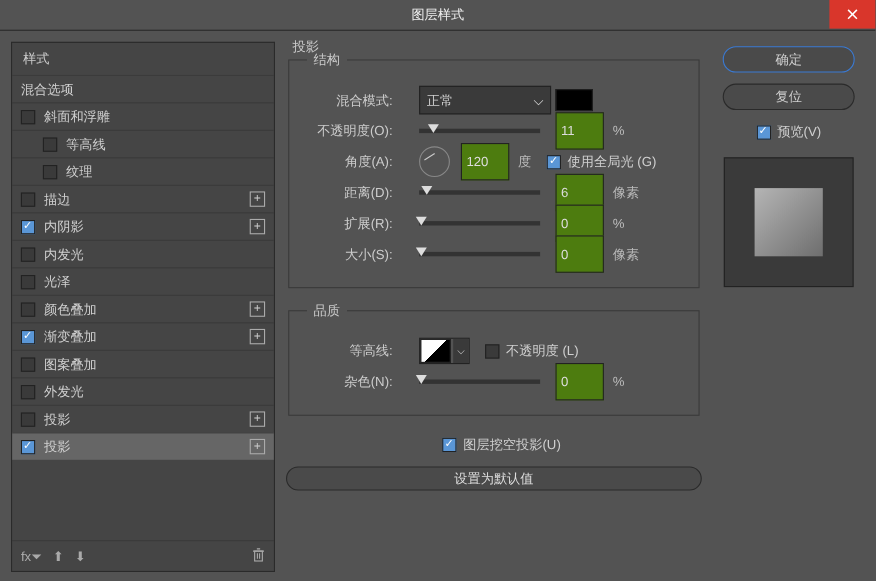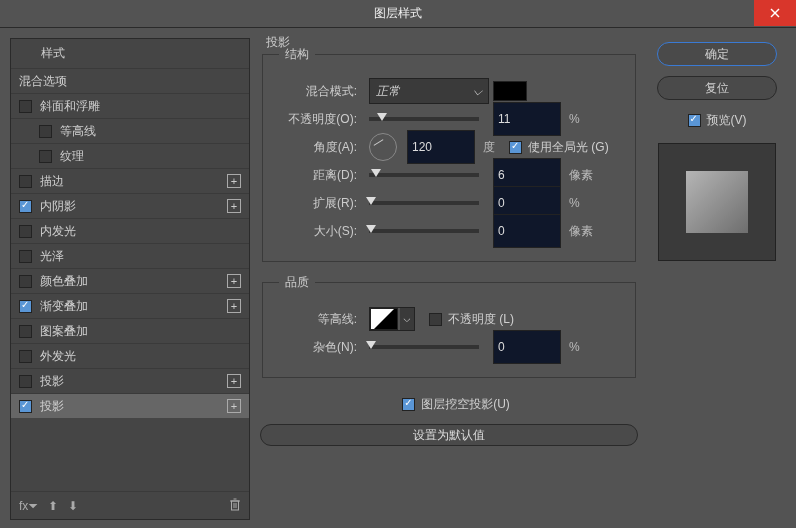--- a/index.html
+++ b/index.html
@@ -3,44 +3,44 @@
 <meta charset="utf-8">
 <style>
 *{box-sizing:border-box;margin:0;padding:0;font-family:"Microsoft YaHei",sans-serif;font-size:12px;color:#d0d0d0;}
 body{background:#535353;width:796px;height:528px;overflow:hidden;}
 .titlebar{background:#535353;height:28px;display:flex;align-items:center;justify-content:center;position:relative;border-bottom:1px solid #2a2a2a;}
 .titlebar .title{color:#eee;font-size:12px;}
 .close-btn{position:absolute;right:0;top:0;width:42px;height:26px;background:#d9362b;color:#fff;display:flex;align-items:center;justify-content:center;cursor:pointer;}
 .close-btn svg{stroke:#fff;}
 .content{display:flex;height:calc(100% - 26px);padding:10px;gap:10px;}
 .left{width:240px;background:#454545;display:flex;flex-direction:column;border:1px solid #2a2a2a;}
-.left-head{padding:6px 10px;color:#ccc;margin-left:20px;}
+.left-head{padding:6px 10px;color:#ccc;}
 .style-list{flex:1;overflow:auto;}
 .style-row{display:flex;align-items:center;height:25px;padding:0 8px;border-top:1px solid #3a3a3a;position:relative;}
 .style-row.sub{padding-left:28px;}
 .style-row.sel{background:#666;}
 .style-row input[type=checkbox]{margin-right:8px;}
 input[type=checkbox]{appearance:none;width:13px;height:13px;background:#3a3a3a;border:1px solid #222;cursor:pointer;position:relative;}
 input[type=checkbox]:checked{background:#5a96d6;}
 input[type=checkbox]:checked:after{content:"✓";position:absolute;color:#fff;font-size:10px;left:1px;top:-2px;}
 .plus{position:absolute;right:8px;width:14px;height:14px;border:1px solid #aaa;display:flex;align-items:center;justify-content:center;font-size:11px;color:#ccc;cursor:pointer;}
 .left-foot{height:28px;border-top:1px solid #3a3a3a;display:flex;align-items:center;padding:0 8px;gap:10px;}
 .ficon{color:#aaa;cursor:pointer;}
 .spacer{flex:1;}
 .middle{flex:1;position:relative;}
 .panel-title{position:absolute;top:-4px;left:6px;color:#ccc;}
 fieldset{border:1px solid #3a3a3a;margin:8px 2px 12px 2px;padding:14px 16px 16px 16px;}
 legend{padding:0 6px;color:#ccc;}
 .row{display:flex;align-items:center;height:28px;}
-.lbl{width:78px;text-align:right;margin-right:12px;color:#ccc;}
-.dropdown{width:120px;height:20px;background:#3a3a3a;border:1px solid #222;display:flex;align-items:center;padding:12px 6px;justify-content:space-between;cursor:pointer;font-style:italic;}
+.lbl{width:78px;text-align:right;margin-right:24px;color:#ccc;}
+.dropdown{width:120px;height:20px;background:#3a3a3a;border:1px solid #222;display:flex;align-items:center;padding:12px 6px;justify-content:space-between;cursor:pointer;}
 .swatch{width:34px;height:20px;background:#000;border:1px solid #222;margin-left:4px;cursor:pointer;}
 .slider{flex:0 0 110px;height:4px;background:#333;margin-right:14px;position:relative;}
 .thumb{position:absolute;top:-4px;width:0;height:0;border-left:5px solid transparent;border-right:5px solid transparent;border-top:8px solid #ddd;cursor:pointer;}
-.numbox{width:68px;height:20px;background:#0f172a;border:1px solid #222;color:#ddd;padding:16px 4px;text-align:left;}
+.numbox{width:44px;height:20px;background:#4d7c0f;border:1px solid #222;color:#ddd;padding:16px 4px;text-align:left;}
 .unit{margin-left:8px;color:#bbb;}
 .dial{width:28px;height:28px;border-radius:50%;border:1px solid #888;margin-right:10px;position:relative;}
 .dial:after{content:"";position:absolute;width:11px;height:1px;background:#ccc;top:8px;left:3px;transform:rotate(-32deg);}
 .btnrow{display:flex;gap:10px;justify-content:center;margin-top:6px;flex-direction:column;}
 .btn{background:#4a4a4a;border:1px solid #2a2a2a;border-radius:12px;height:22px;padding:0 16px;display:flex;align-items:center;justify-content:center;cursor:pointer;color:#ddd;}
 .right{width:138px;display:flex;flex-direction:column;gap:10px;align-items:center;padding-top:4px;}
 .rbtn{width:120px;height:24px;border-radius:12px;border:1px solid #2a2a2a;background:#4a4a4a;display:flex;align-items:center;justify-content:center;cursor:pointer;}
 .rbtn.primary{border:1px solid #3a7ad4;}
 .preview-chk{display:flex;align-items:center;gap:6px;margin-top:2px;justify-content:space-between;}
 .preview-box{width:118px;height:118px;background:#3a3a3a;border:1px solid #222;display:flex;align-items:center;justify-content:center;margin-top:4px;}

